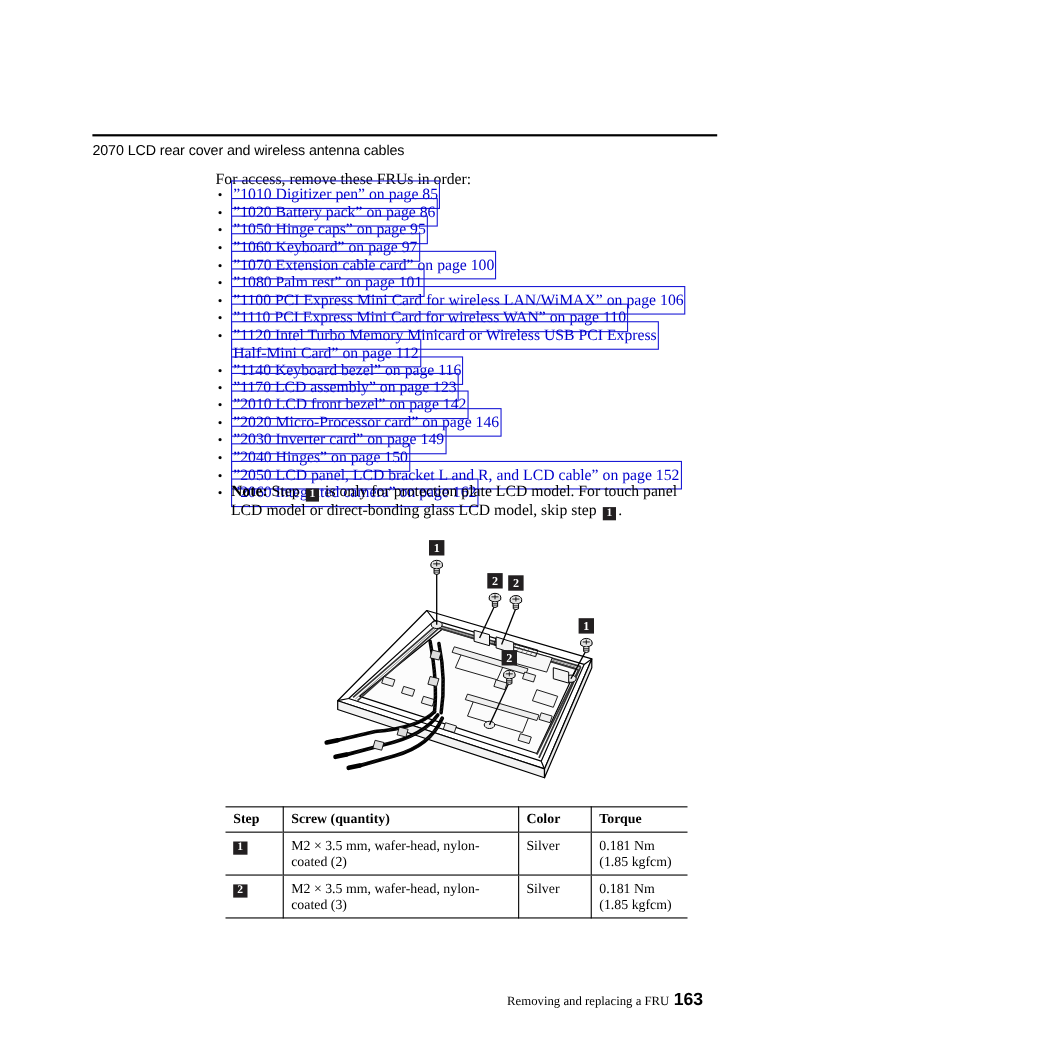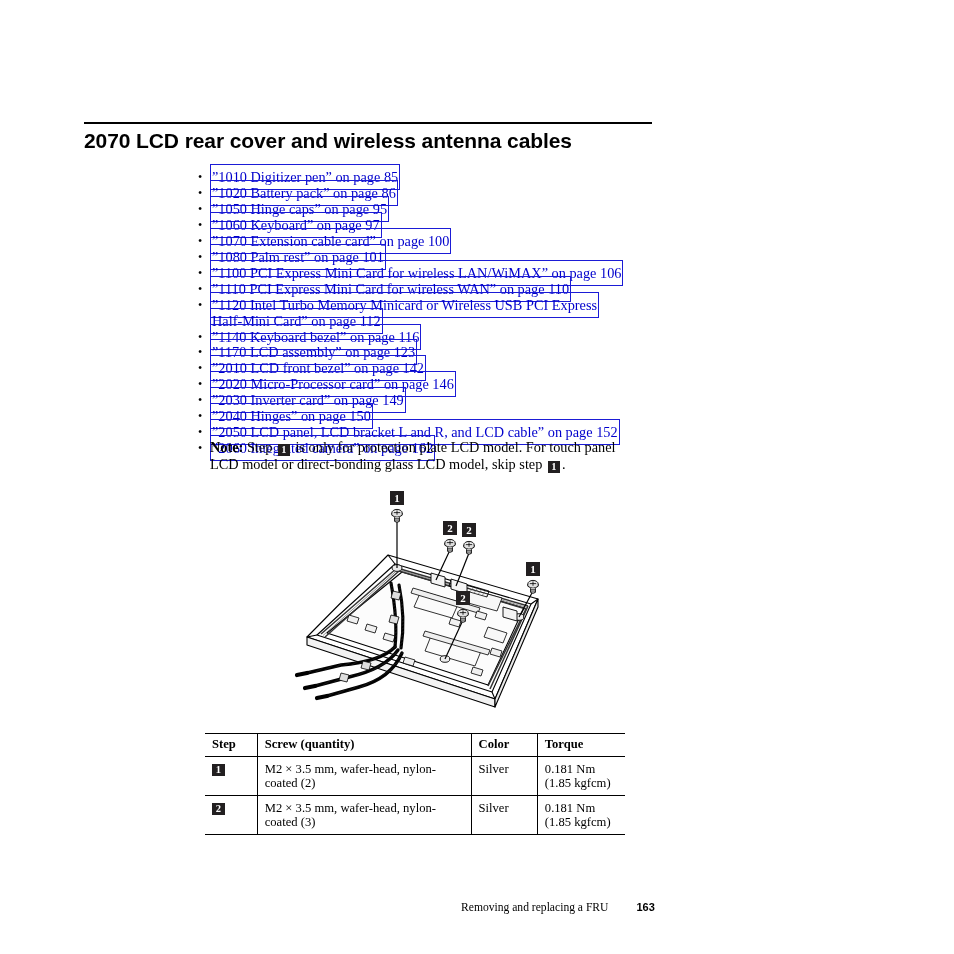--- a/index.html
+++ b/index.html
@@ -24,22 +24,22 @@
     top: 122px;
     width: 568px;
     height: 1.5px;
     background: #000000;
   }
   .heading {
     position: absolute;
     left: 84px;
     top: 129px;
     font-family: "Liberation Sans", sans-serif;
-    font-weight: bold;
-    font-size: 21px;
+    font-weight: normal;
+    font-size: 13px;
     letter-spacing: -0.1px;
     white-space: nowrap;
   }
 
   
   .intro {
     position: absolute;
     left: 196px;
     top: 155px;
     font-size: 14.3px;
@@ -172,32 +172,33 @@
   .footer {
     position: absolute;
     left: 461px;
     top: 901px;
     font-size: 11.6px;
     white-space: nowrap;
   }
   .footer .pageno {
     font-family: "Liberation Sans", sans-serif;
     font-weight: bold;
-    font-size: 11px;
-    margin-left: 28px;
+    font-size: 16px;
+    margin-left: 4px;
   }
 </style>
 </head>
 <body>
 
 <div class="page">
 
   <div class="head-rule"></div>
   <div class="heading">2070 LCD rear cover and wireless antenna cables</div>
 
+  <div class="intro">For access, remove these FRUs in order:</div>
 
   <ul class="frulist">
     <li><span class="bullet">•</span><span class="linktext">”1010 Digitizer pen” on page 85</span></li>
     <li><span class="bullet">•</span><span class="linktext">”1020 Battery pack” on page 86</span></li>
     <li><span class="bullet">•</span><span class="linktext">”1050 Hinge caps” on page 95</span></li>
     <li><span class="bullet">•</span><span class="linktext">”1060 Keyboard” on page 97</span></li>
     <li><span class="bullet">•</span><span class="linktext">”1070 Extension cable card” on page 100</span></li>
     <li><span class="bullet">•</span><span class="linktext">”1080 Palm rest” on page 101</span></li>
     <li><span class="bullet">•</span><span class="linktext">”1100 PCI Express Mini Card for wireless LAN/WiMAX” on page 106</span></li>
     <li><span class="bullet">•</span><span class="linktext">”1110 PCI Express Mini Card for wireless WAN” on page 110</span></li>

